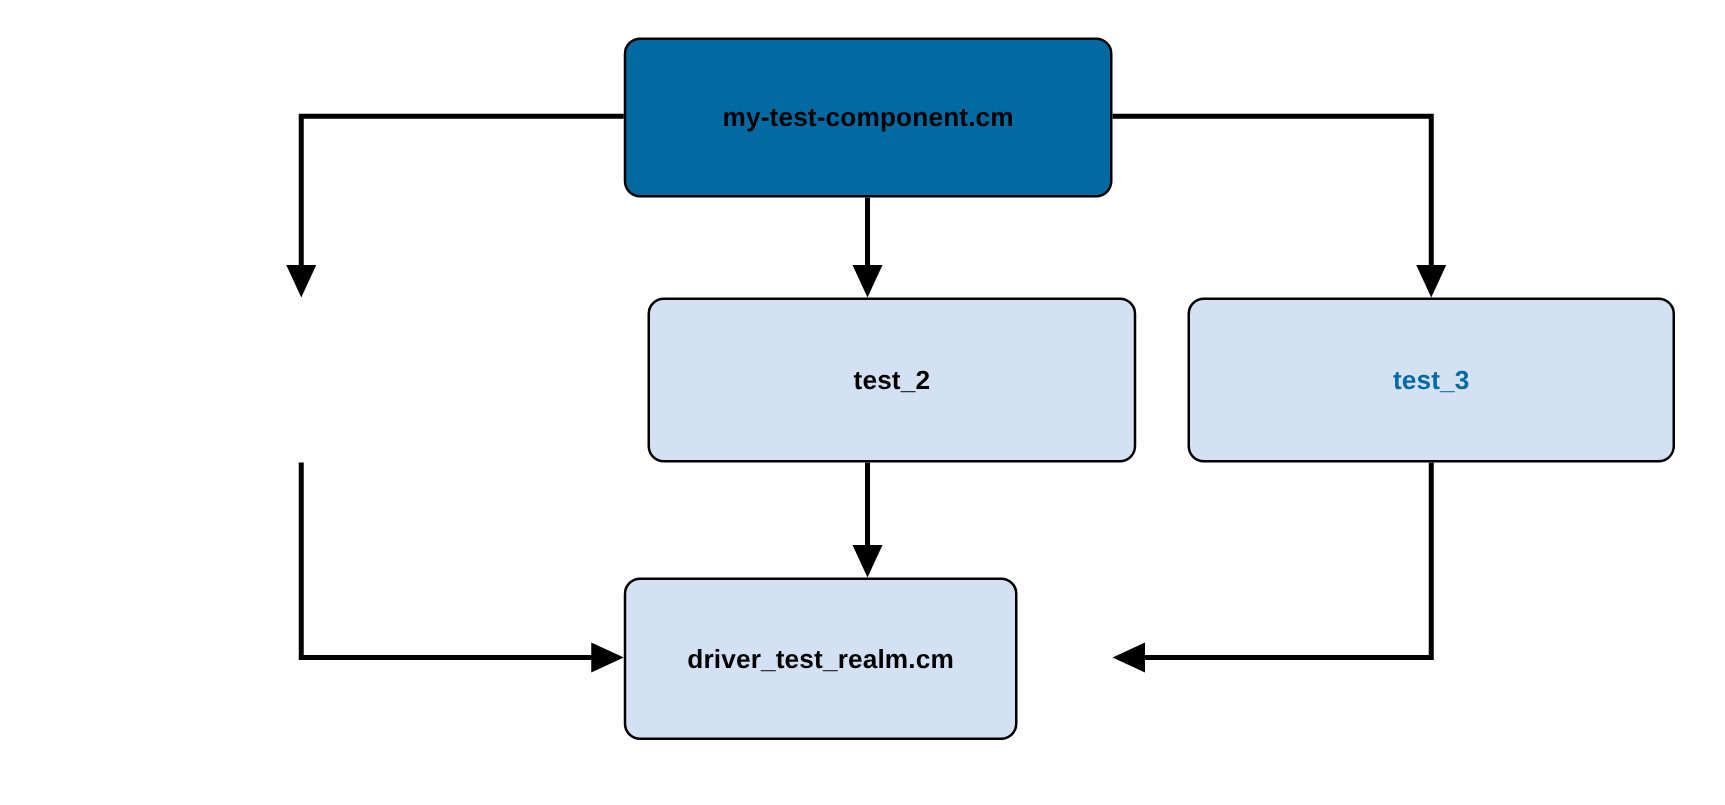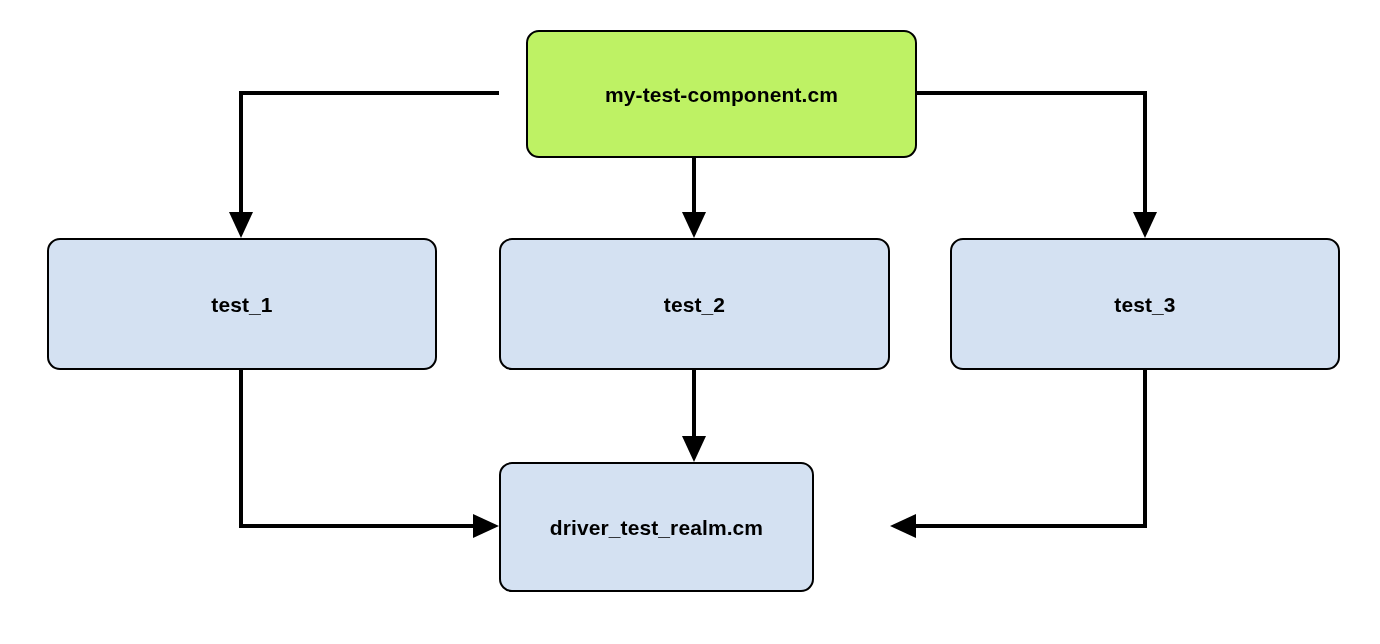--- a/index.html
+++ b/index.html
@@ -81,33 +81,30 @@
     <g>
       <path class="edge-path" d="M 694 370 L 694 446" stroke="#000000"></path>
       <polygon class="arrow-head" points="694,462 682,436 706,436" fill="#000000"></polygon>
     </g>
     <g>
       <path class="edge-path" d="M 1145 370 L 1145 526 L 906 526" stroke="#000000"></path>
       <polygon class="arrow-head" points="890,526 916,514 916,538" fill="#000000"></polygon>
     </g>
   </svg>
 
-  <div class="node" style="left: 526px; top: 30px; width: 391px; height: 128px; background: #bef264; border-color: rgb(0, 0, 0);">
+  <div class="node" style="left: 499px; top: 30px; width: 391px; height: 128px; background: #0369a1; border-color: rgb(0, 0, 0);">
     <span class="node-label" style="color: rgb(0, 0, 0);">my-test-component.cm</span>
   </div>
 
-  <div class="node" style="left: 47px; top: 238px; width: 390px; height: 132px; background: rgb(212, 225, 242); border-color: rgb(0, 0, 0);">
-    <span class="node-label" style="color: rgb(0, 0, 0);">test_1</span>
-  </div>
 
-  <div class="node" style="left: 499px; top: 238px; width: 391px; height: 132px; background: rgb(212, 225, 242); border-color: rgb(0, 0, 0);">
+  <div class="node" style="left: 518px; top: 238px; width: 391px; height: 132px; background: rgb(212, 225, 242); border-color: rgb(0, 0, 0);">
     <span class="node-label" style="color: rgb(0, 0, 0);">test_2</span>
   </div>
 
   <div class="node" style="left: 950px; top: 238px; width: 390px; height: 132px; background: rgb(212, 225, 242); border-color: rgb(0, 0, 0);">
-    <span class="node-label" style="color: #000000;">test_3</span>
+    <span class="node-label" style="color: #0369a1;">test_3</span>
   </div>
 
   <div class="node" style="left: 499px; top: 462px; width: 315px; height: 130px; background: rgb(212, 225, 242); border-color: rgb(0, 0, 0);">
     <span class="node-label" style="color: rgb(0, 0, 0);">driver_test_realm.cm</span>
   </div>
 
 </div>
 
 </body></html>

